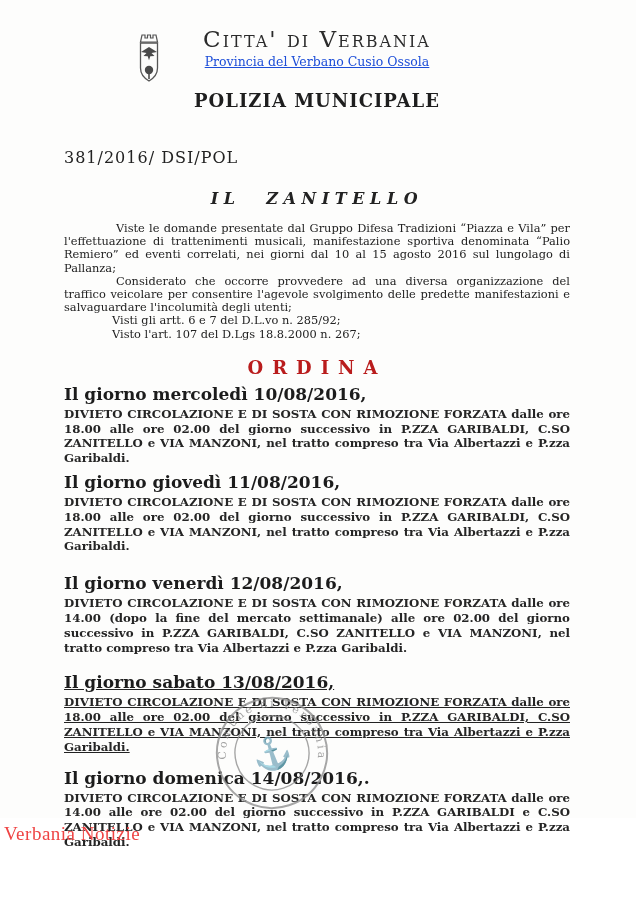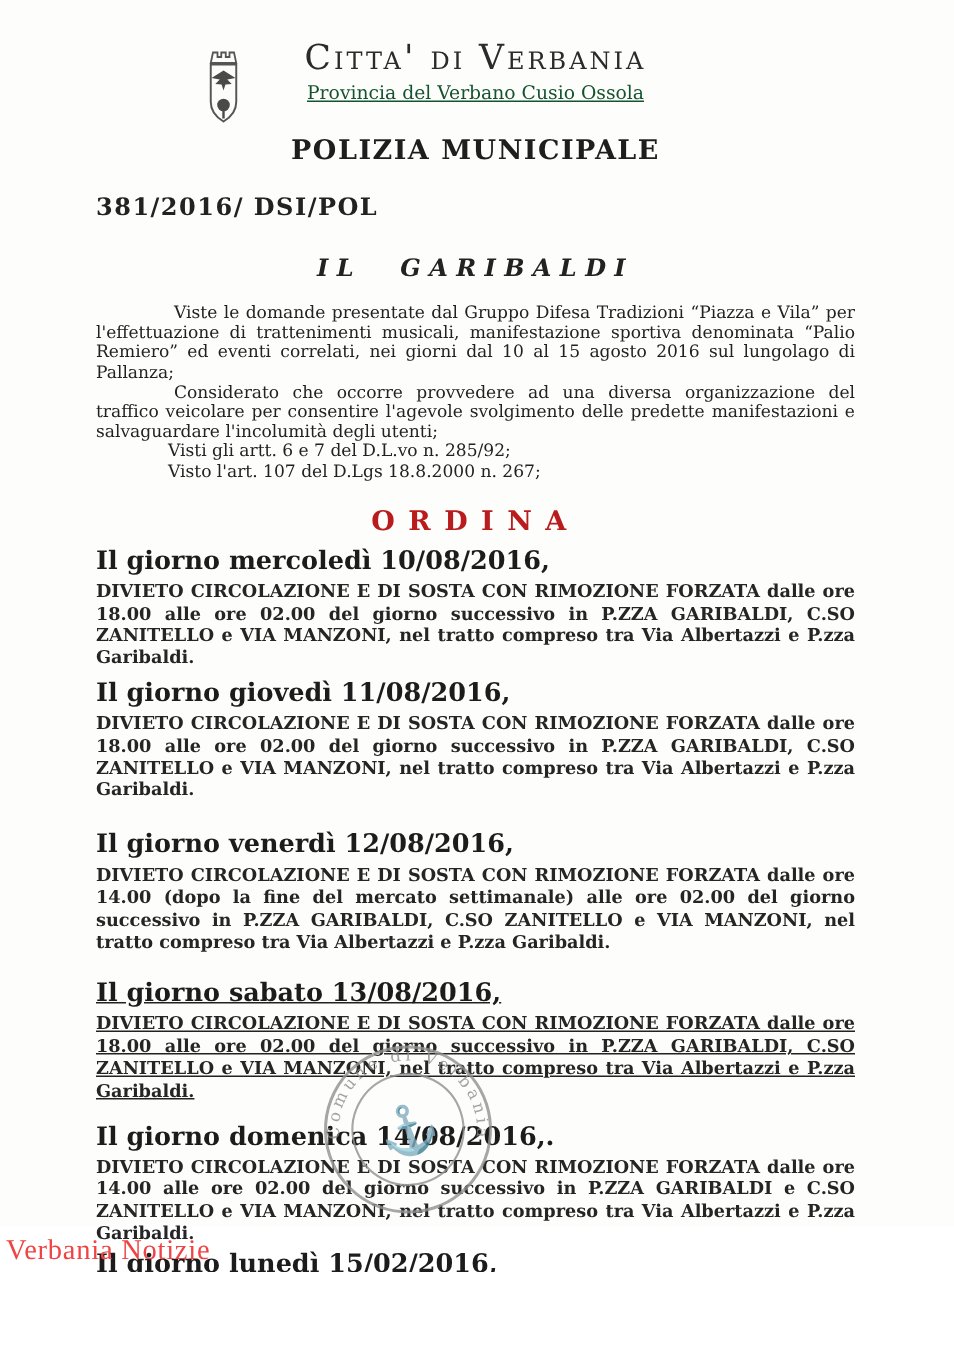--- a/index.html
+++ b/index.html
@@ -19,27 +19,27 @@
   }
   
   .hdr { position:relative; text-align:center; }
   .crest { position:absolute; left:68px; top:4px; width:34px; height:56px; }
   .city {
     font-size:23px; letter-spacing:2px;
     font-variant:small-caps; font-weight:500;
     color:#2b2b2b;
   }
   .province {
-    font-size:12.5px; text-decoration:underline; margin-top:2px; color:#14532d;
+    font-size:12.5px; text-decoration:underline; margin-top:2px; color:#1d4ed8;
   }
   .department {
     font-size:18px; font-weight:bold; letter-spacing:1px; margin-top:21px; color:#1e1e1e;
   }
   
-  .protocol { font-size:16px; font-weight:bold; letter-spacing:1px; margin-top:17px; }
+  .protocol { font-size:16px; font-weight:normal; letter-spacing:1px; margin-top:37px; }
   .role {
     text-align:center; font-size:16px; font-weight:bold; font-style:italic;
     letter-spacing:0.35em; word-spacing:0.9em; margin-top:22px;
   }
   
   .premises { margin-top:14px; font-size:11.4px; line-height:13.2px; }
   .premise { margin:0; text-align:justify; text-indent:52px; }
   .cite { margin:0 0 0 48px; text-align:left; }
   
   .ordina {
@@ -88,21 +88,21 @@
           <line x1="17" y1="44" x2="17" y2="49" stroke="#4a4a4a" stroke-width="1.6"></line>
         </svg>
       </div>
       <div class="city">Citta' di Verbania</div>
       <div class="province">Provincia del Verbano Cusio Ossola</div>
       <div class="department">POLIZIA MUNICIPALE</div>
     </div>
 
     <div class="protocol">381/2016/ DSI/POL</div>
 
-    <div class="role">IL GARIBALDI</div>
+    <div class="role">IL ZANITELLO</div>
 
     <div class="premises">
       <p class="premise">Viste le domande presentate dal Gruppo Difesa Tradizioni “Piazza e Vila” per l'effettuazione di trattenimenti musicali, manifestazione sportiva denominata “Palio Remiero” ed eventi correlati, nei giorni dal 10 al 15 agosto 2016 sul lungolago di Pallanza;</p>
       <p class="premise">Considerato che occorre provvedere ad una diversa organizzazione del traffico veicolare per consentire l'agevole svolgimento delle predette manifestazioni e salvaguardare l'incolumità degli utenti;</p>
       <p class="cite">Visti gli artt. 6 e 7 del D.L.vo n. 285/92;</p>
       <p class="cite">Visto l'art. 107 del D.Lgs 18.8.2000 n. 267;</p>
     </div>
 
     <div class="ordina">ORDINA</div>
 

